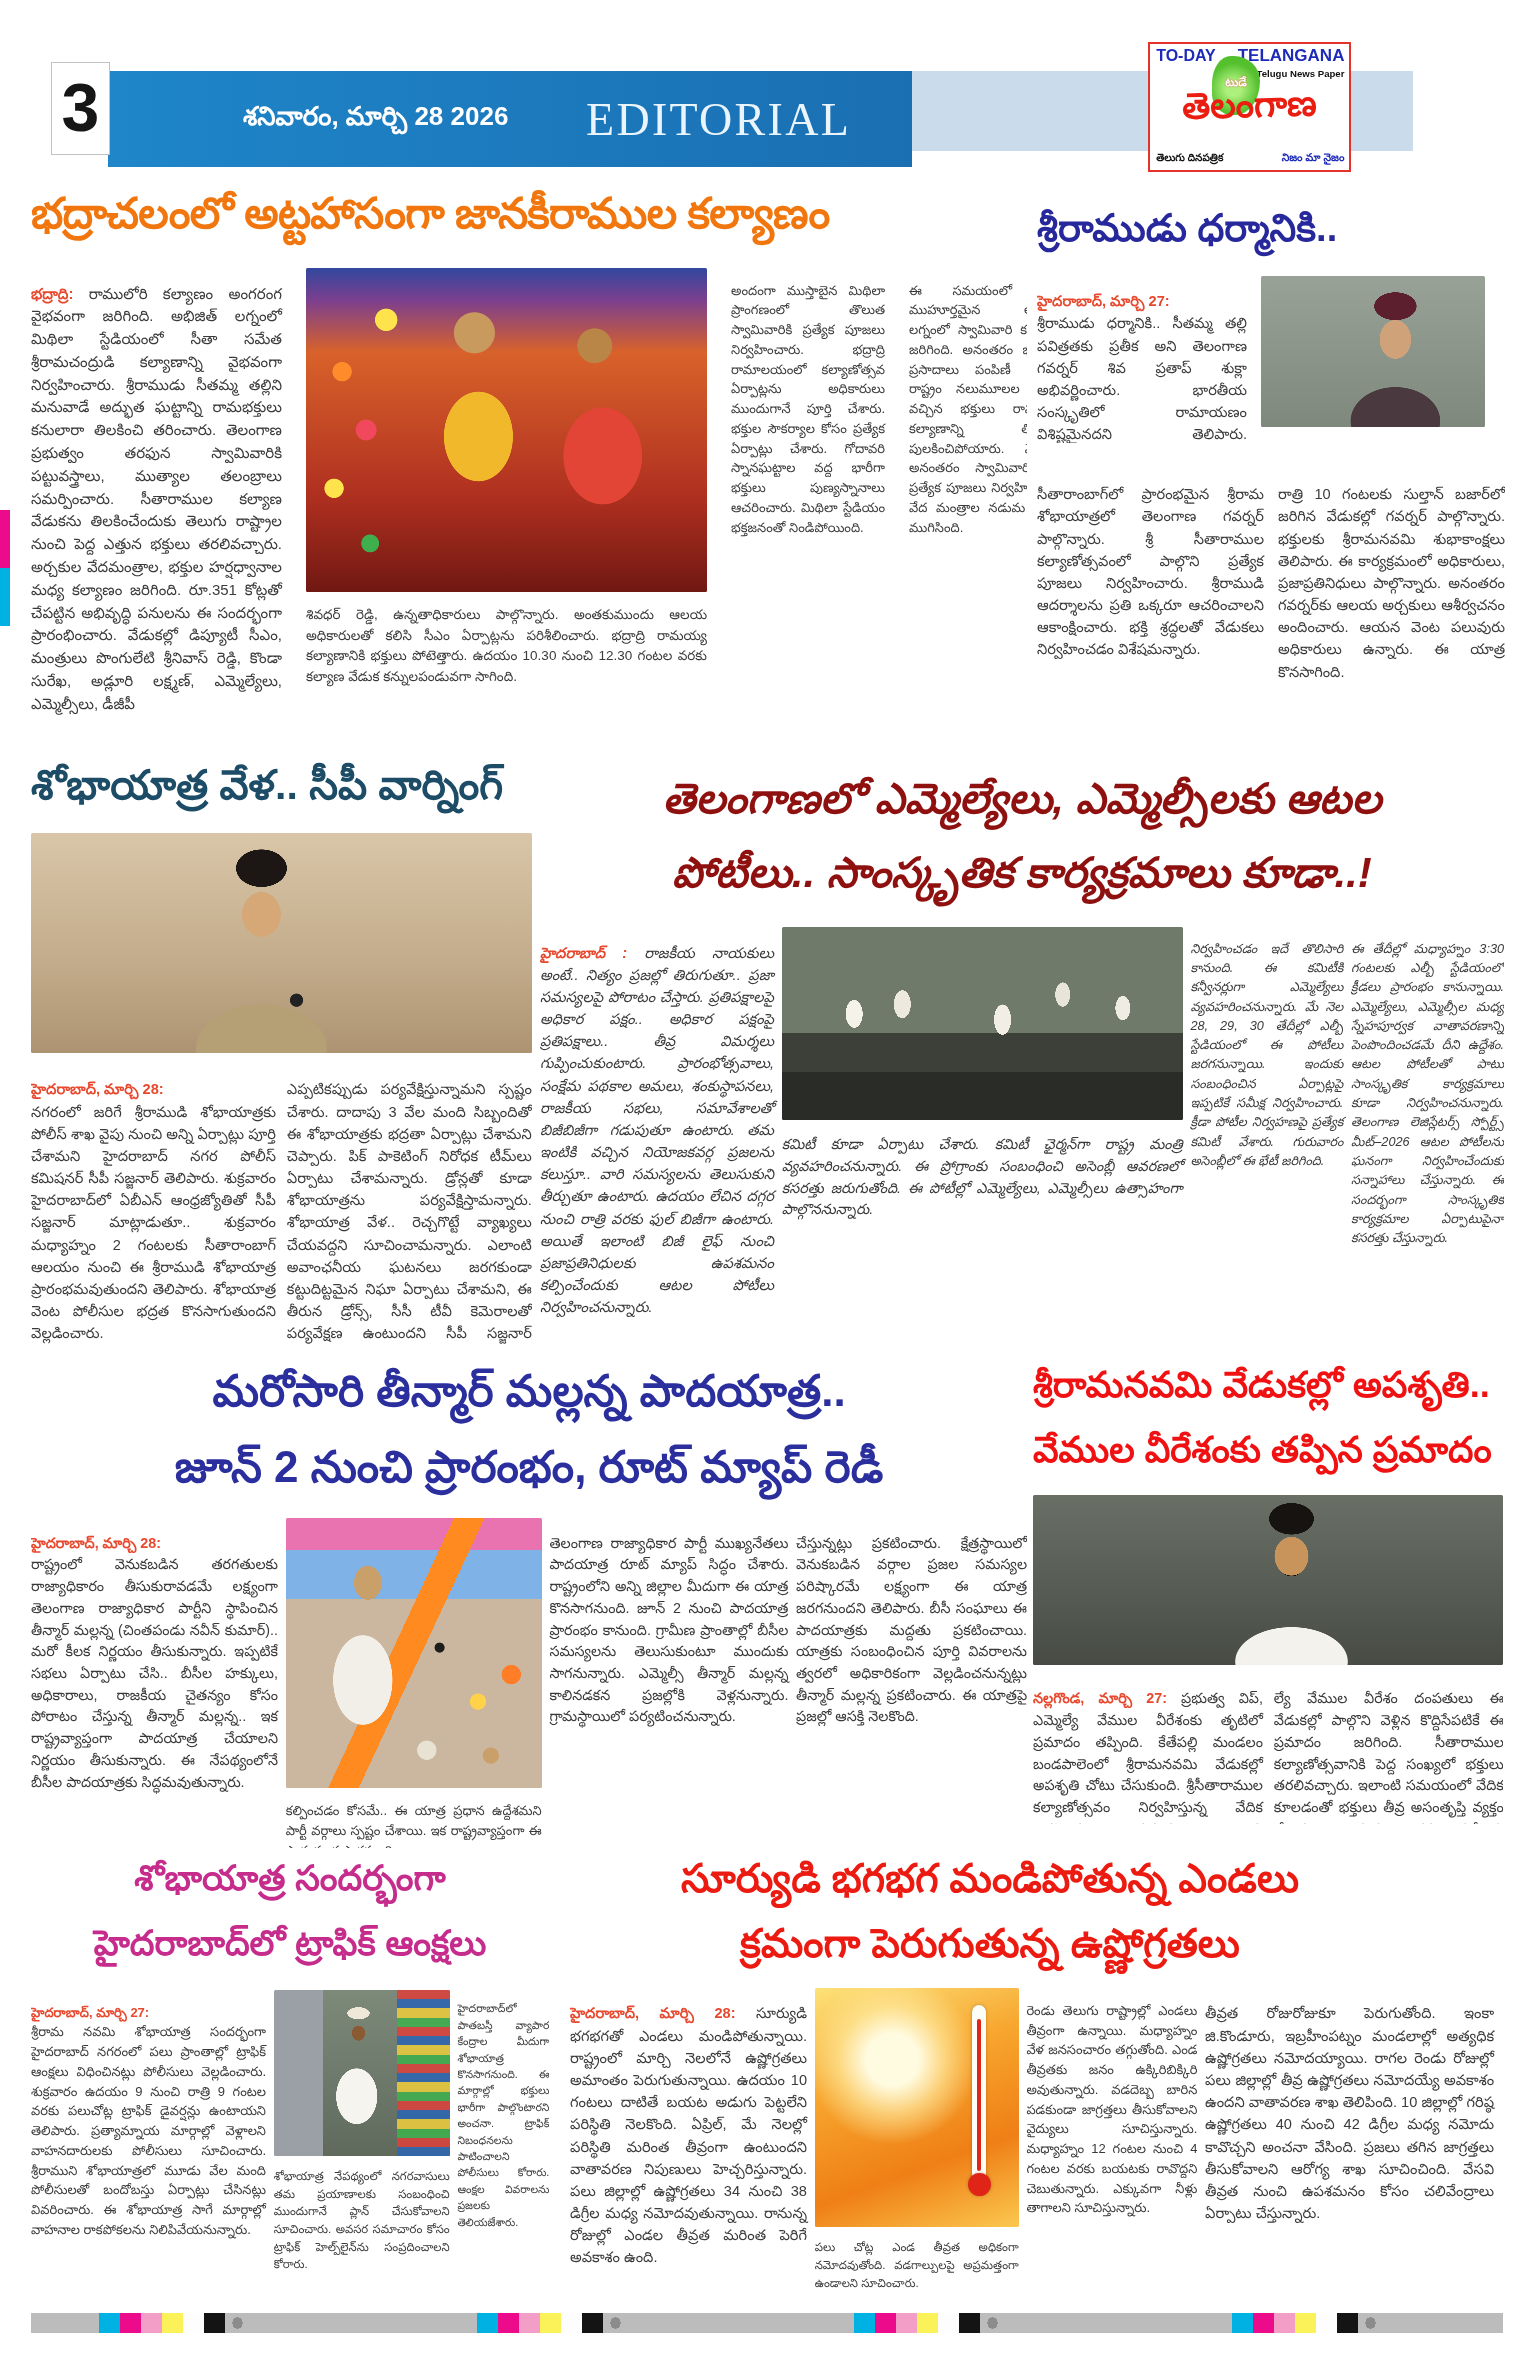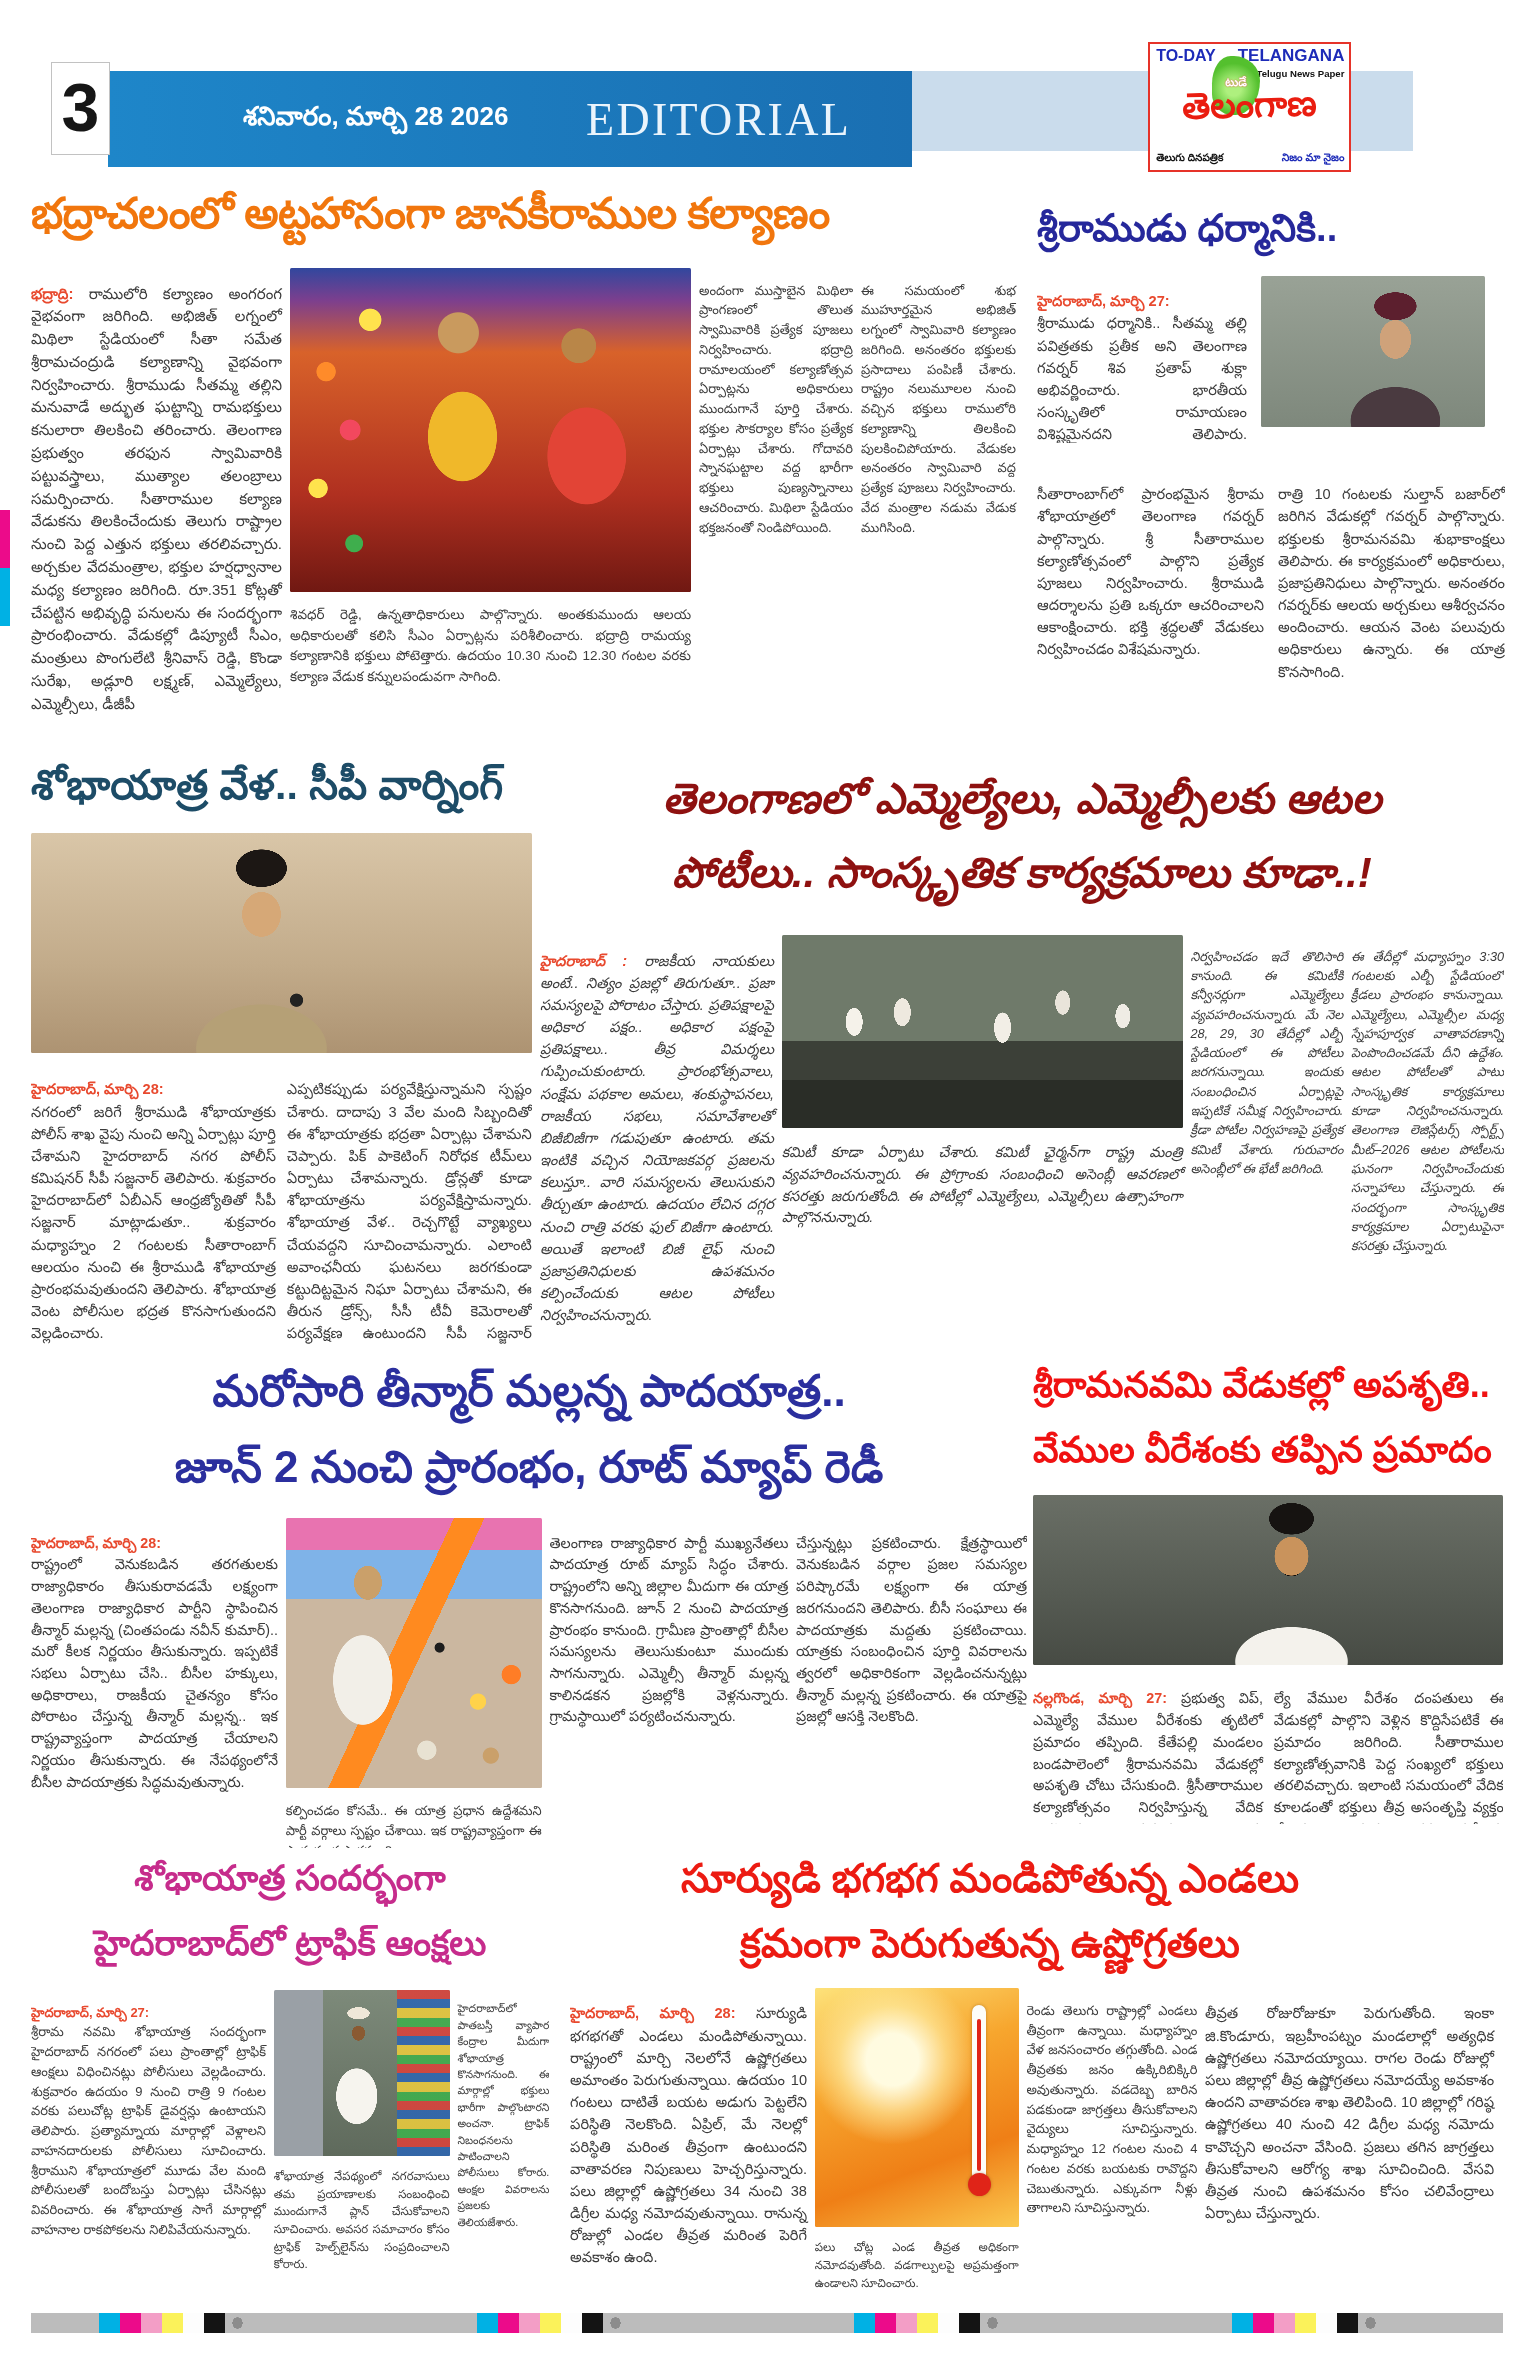--- a/index.html
+++ b/index.html
@@ -32,21 +32,21 @@
   .logo-brand{position:absolute;left:3.1px;top:40px;width:193px;text-align:center;
       font-size:36px;font-weight:bold;color:#ea1d10;transform:rotate(-1.5deg);}
   .logo-te-left{position:absolute;left:6.2px;bottom:3.9px;font-size:10.4px;color:#111;font-weight:bold;}
   .logo-te-right{position:absolute;right:4.6px;bottom:3.9px;font-size:10.8px;color:#1d2bb8;font-weight:bold;}
   .bleed{position:absolute;left:0;top:510px;width:10px;height:116px;}
   .bleed span{display:block;width:10px;height:58px;}
 
   
   #sec-kalyanam{left:31px;top:189px;width:996px;}
   .headline-kalyanam{font-size:43px;font-weight:bold;color:#f1760d;white-space:nowrap;letter-spacing:-0.8px;}
-  .kal-cols{margin-top:18.5px;display:grid;grid-template-columns:251px 401px 154px 155px;column-gap:8px;
+  .kal-cols{margin-top:18.5px;display:grid;grid-template-columns:251px 401px 154px 155px;column-gap:24px;
       height:486px;overflow:hidden;}
   .kal-cols .c1{font-size:15px;}
   .kal-cols .c34{font-size:13px;}
   .ph-kalyanam{width:401px;height:324px;margin-bottom:10.8px;
     background:
       radial-gradient(circle at 20% 16%,#ffe34d 0 10.8px,rgba(0,0,0,0) 11.6px),
       radial-gradient(circle at 9% 32%,#ff8b2a 0 9.3px,rgba(0,0,0,0) 10px),
       radial-gradient(circle at 15% 50%,#f2485e 0 10px,rgba(0,0,0,0) 10.8px),
       radial-gradient(circle at 7% 68%,#ffe34d 0 9.3px,rgba(0,0,0,0) 10px),
       radial-gradient(circle at 16% 85%,#3fae4d 0 8.5px,rgba(0,0,0,0) 9.3px),
@@ -80,21 +80,21 @@
       radial-gradient(ellipse 32px 37px at 46% 37%,#d6a877 0 60%,rgba(0,0,0,0) 61%),
       radial-gradient(ellipse 108px 73px at 46% 98%,#b5a076 0 60%,rgba(0,0,0,0) 61%),
       radial-gradient(circle at 53% 76%,#222 0 6.2px,rgba(0,0,0,0) 7px),
       linear-gradient(180deg,#d9c6a8,#c2ab8a 60%,#ad9372);}
   .cp-cols{margin-top:10.8px;display:grid;grid-template-columns:245px 245px;column-gap:10.8px;
       height:281px;overflow:hidden;font-size:14.6px;}
 
   
   #sec-mla{left:540px;top:762px;width:964px;font-style:italic;}
   .headline-mla{text-align:center;font-size:42px;line-height:1.75;font-weight:bold;color:#8e1110;}
-  .mla-cols{margin-top:26px;display:grid;grid-template-columns:234px 401px 153px 153px;column-gap:7.7px;
+  .mla-cols{margin-top:18px;display:grid;grid-template-columns:234px 401px 153px 153px;column-gap:7.7px;
       height:426px;overflow:hidden;}
   .mla-cols .c1{font-size:14.6px;}
   .mla-cols .c2t{font-size:14.3px;}
   .mla-cols .c34{font-size:12.7px;}
   .ph-assembly{width:401px;height:193px;margin-bottom:9.3px;
     background:
       radial-gradient(ellipse 14px 23px at 18% 45%,#f5f2ea 0 60%,rgba(0,0,0,0) 61%),
       radial-gradient(ellipse 14px 23px at 30% 40%,#eee9df 0 60%,rgba(0,0,0,0) 61%),
       radial-gradient(ellipse 14px 25px at 55% 48%,#f2eee6 0 60%,rgba(0,0,0,0) 61%),
       radial-gradient(ellipse 12.3px 20px at 70% 35%,#e9e4da 0 60%,rgba(0,0,0,0) 61%),

